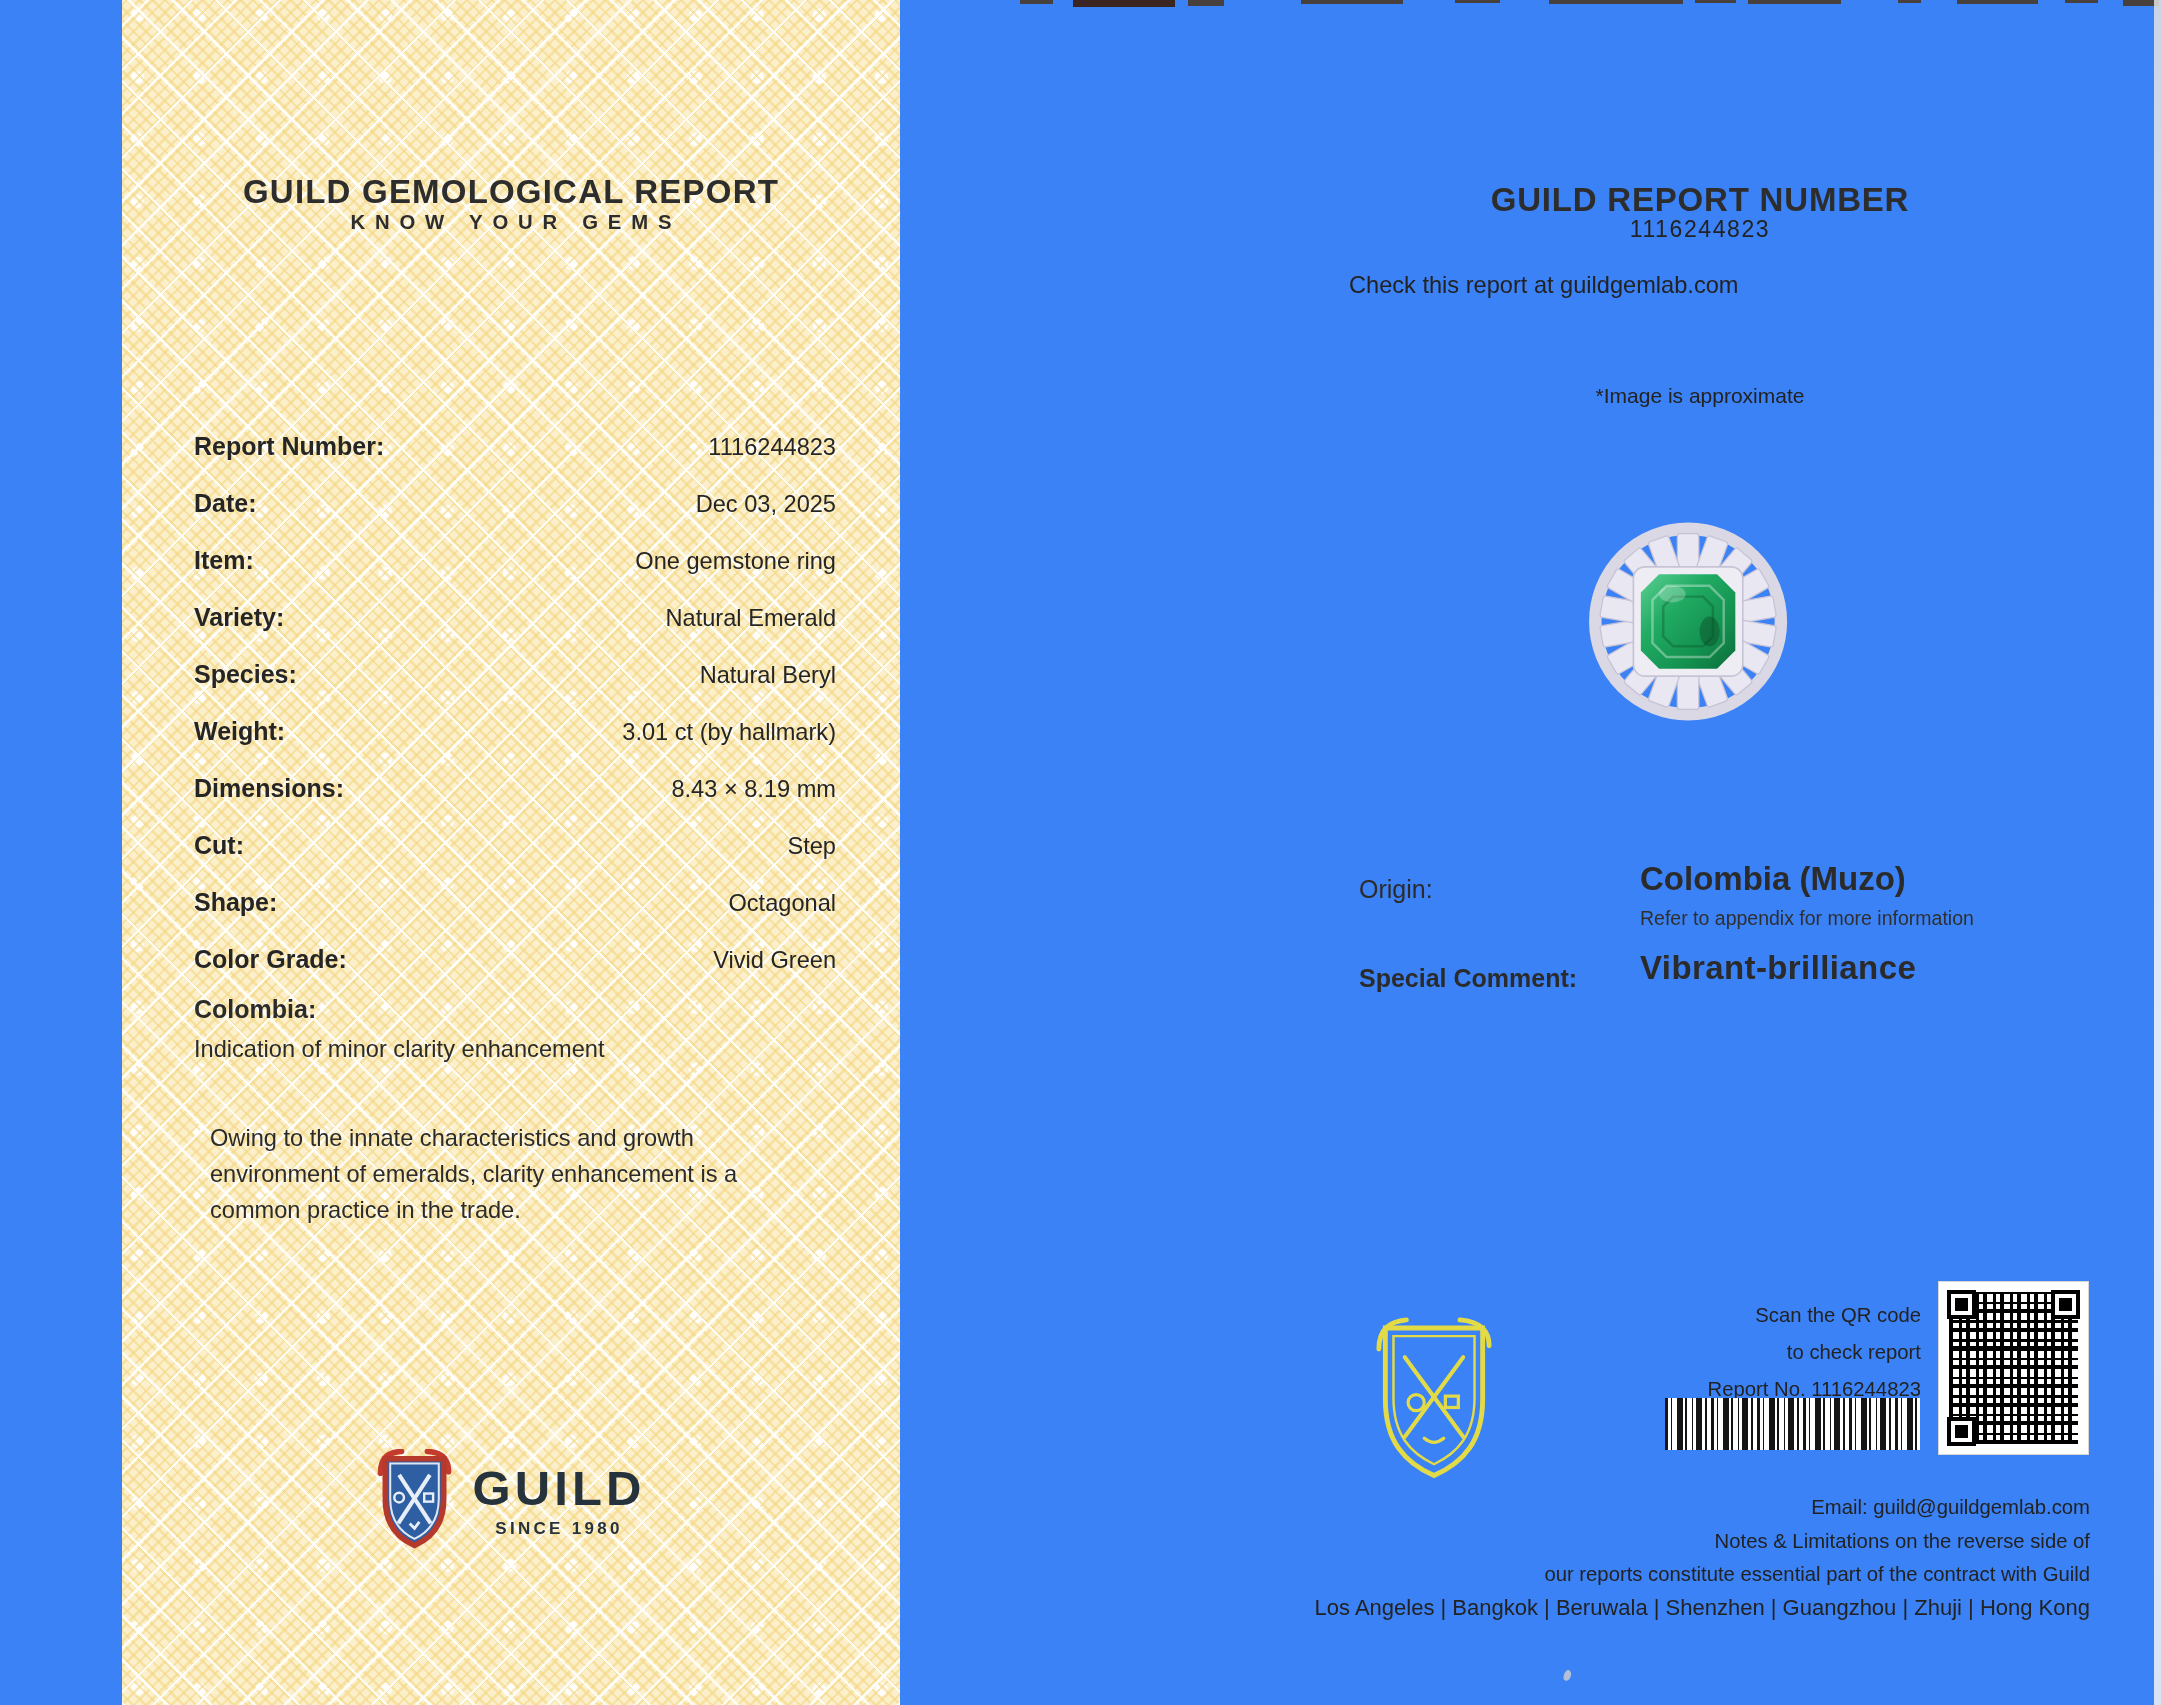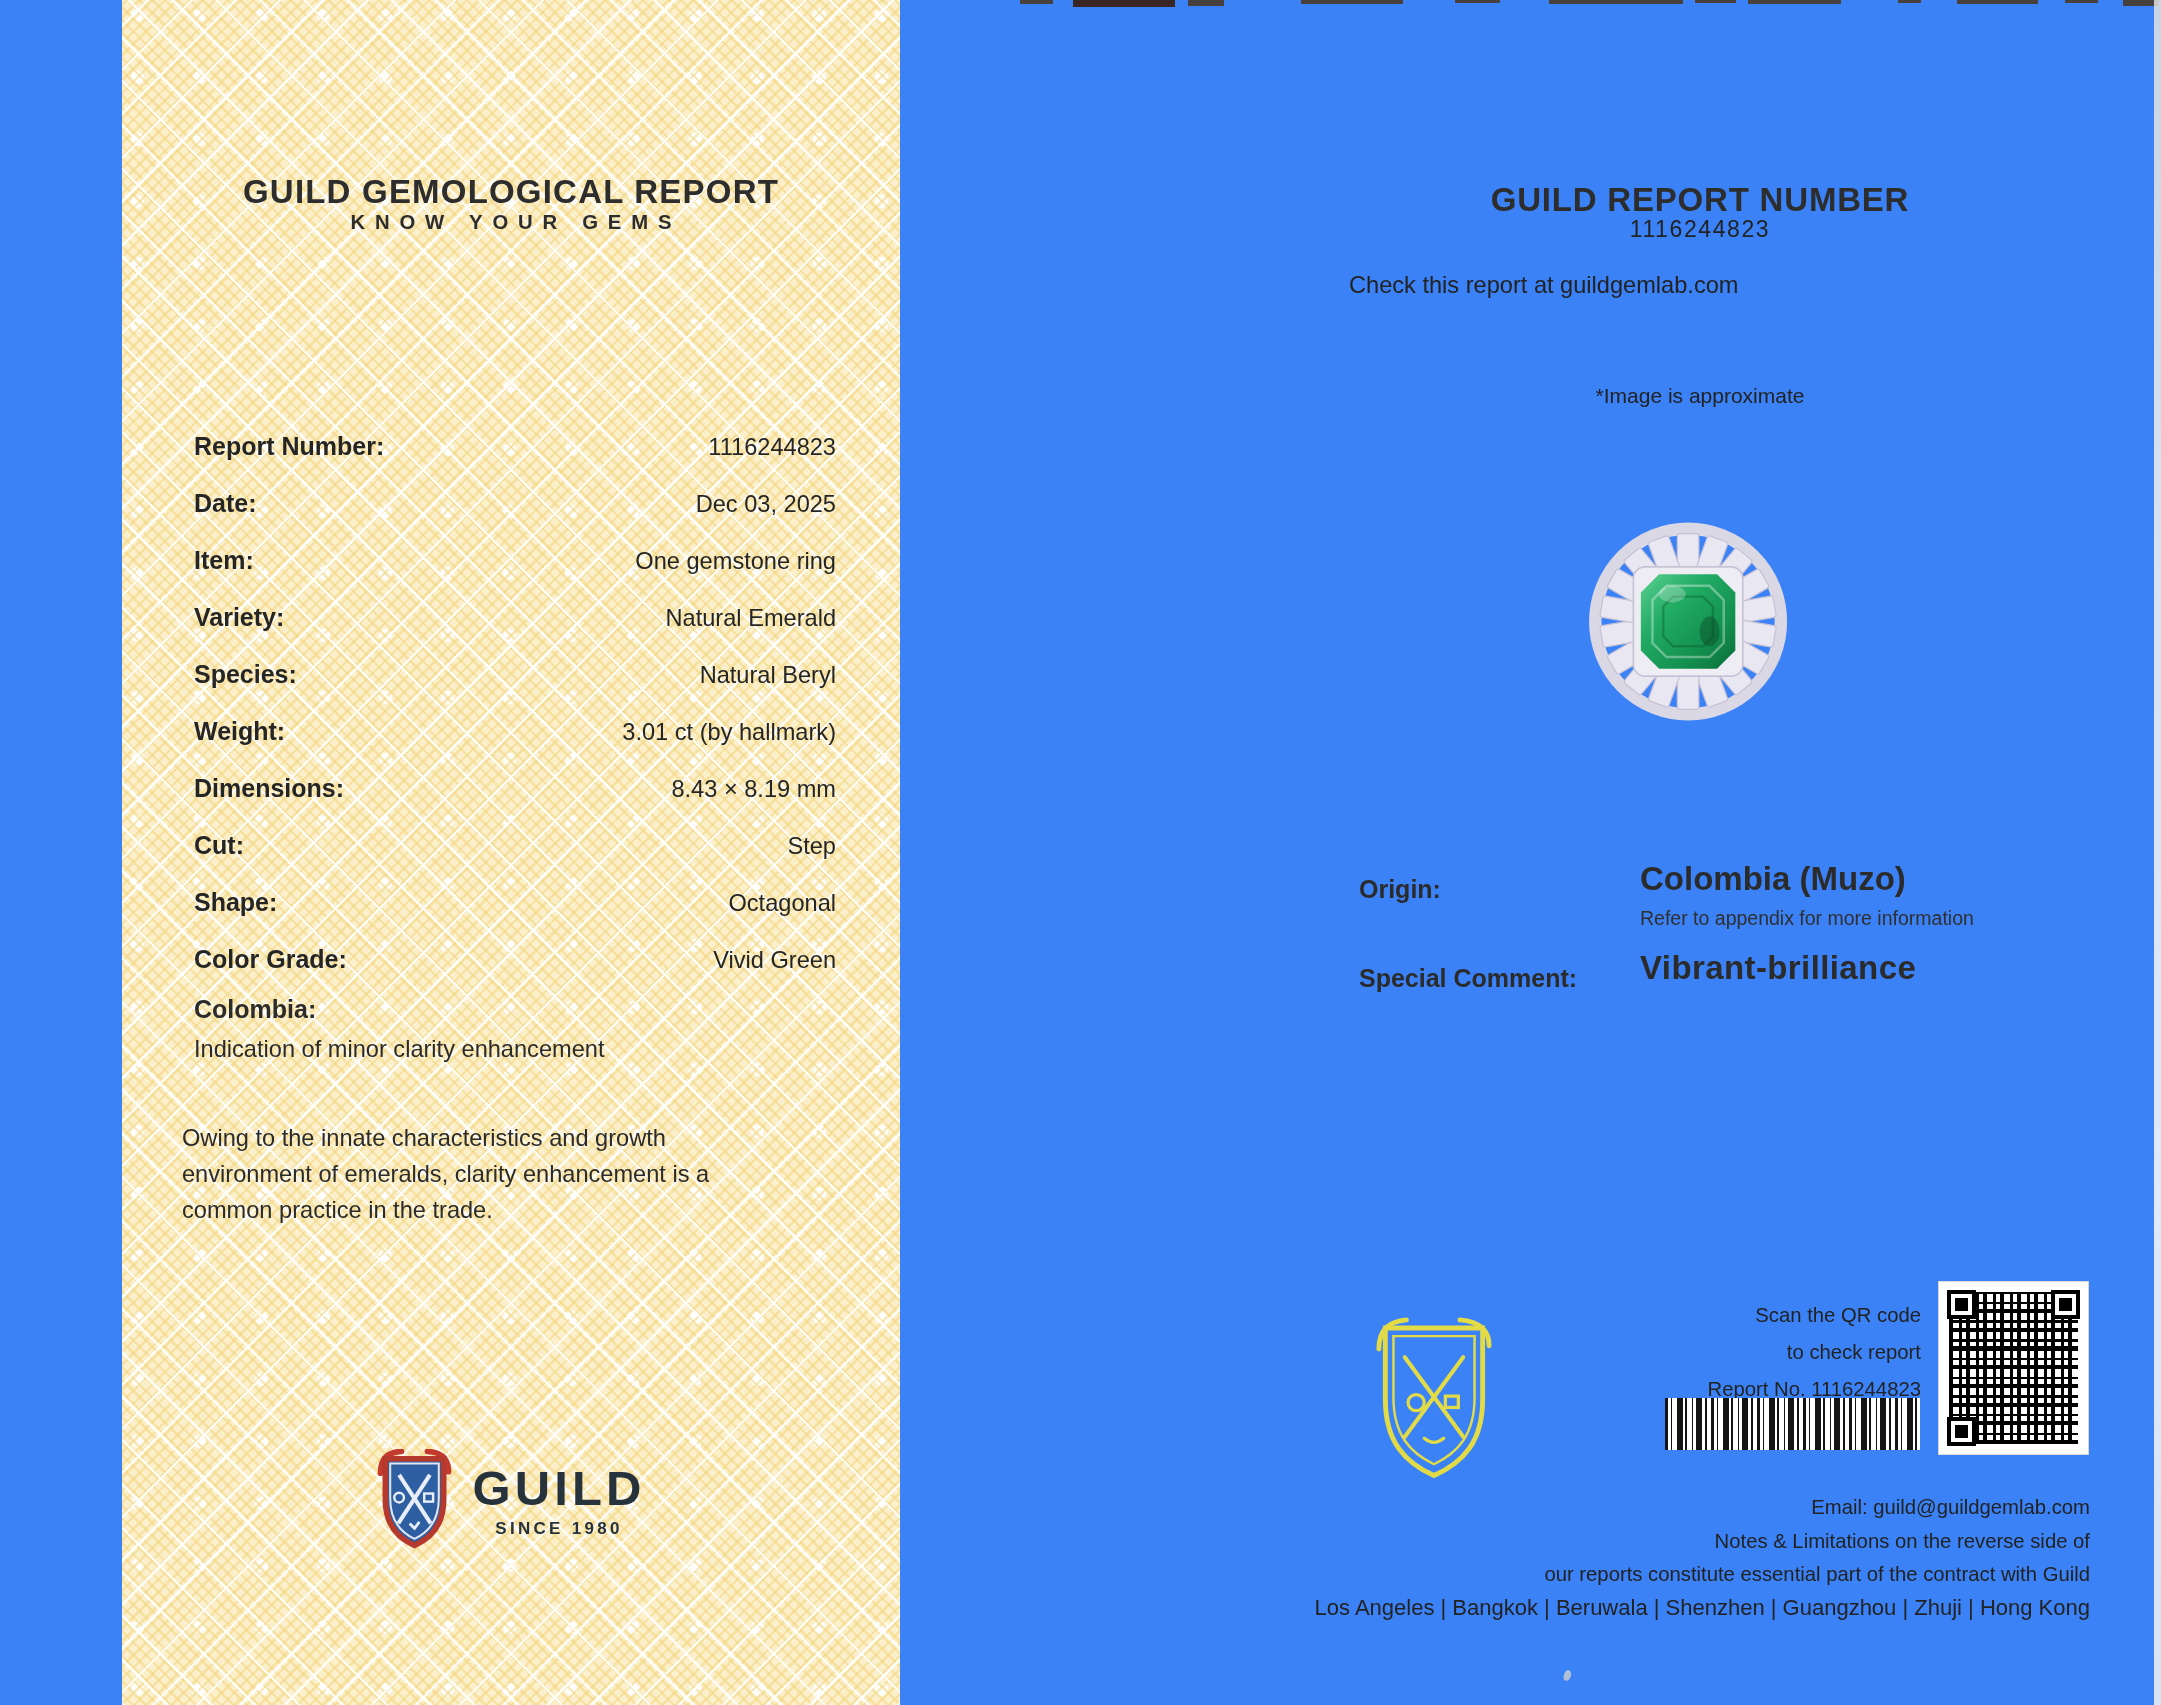--- a/index.html
+++ b/index.html
@@ -23,38 +23,38 @@
   .lp-title { position:absolute; top:151px; left:0; width:100%; text-align:center;
     font-size:33px; font-weight:700; letter-spacing:1.2px; color:#2d2d2d; }
   .lp-subtitle { position:absolute; top:211px; left:0; width:100%; text-align:center;
     font-size:20.3px; font-weight:600; letter-spacing:9.8px; text-indent:9.8px; color:#2d2d2d; }
   .lp-fields { position:absolute; top:432px; left:72px; width:642px; }
   .lp-row { display:flex; justify-content:space-between; align-items:baseline; height:57px; }
   .lp-row .lbl { font-weight:700; font-size:25px; color:#252525; }
   .lp-row .val { font-size:23.6px; color:#252525; }
   .lp-comment-label { position:absolute; top:995px; left:72px; font-size:25px; font-weight:700; }
   .lp-comment { position:absolute; top:1036px; left:72px; font-size:23.6px; }
-  .lp-note { position:absolute; top:1096px; left:60px; width:597px; font-size:23.6px; line-height:36px; }
+  .lp-note { position:absolute; top:1096px; left:88px; width:597px; font-size:23.6px; line-height:36px; }
   .lp-logo { position:absolute; top:1449px; left:0; width:100%;
     display:flex; justify-content:center; align-items:center; gap:21px; }
   .logo-word { font-size:49px; font-weight:700; letter-spacing:4.1px; color:#26323c; line-height:1; }
   .logo-tag  { font-size:17px; font-weight:700; letter-spacing:3.3px; color:#26323c; margin-top:5.7px; text-align:center; }
 
   
   .rp-title  { position:absolute; left:1349px; top:154px; width:702px; text-align:center;
     font-size:33px; font-weight:700; letter-spacing:0.8px; color:#2d2d2d; }
   .rp-number { position:absolute; left:1349px; top:216px; width:702px; text-align:center;
     font-size:23px; letter-spacing:1.6px; color:#222; }
   .rp-check  { position:absolute; left:1349px; top:272px; width:702px; text-align:left;
     font-size:23.6px; color:#222; }
   .rp-imgnote{ position:absolute; left:1349px; top:384px; width:702px; text-align:center;
     font-size:21px; color:#222; }
   .ring { position:absolute; left:1587px; top:515px; width:203px; height:208px; }
 
-  .rp-origin-label  { position:absolute; left:1359px; top:875px; font-size:25px; font-weight:700; }
+  .rp-origin-label  { position:absolute; left:1359px; top:875px; font-size:25px; font-weight:400; }
   .rp-origin-value  { position:absolute; left:1640px; top:860px; font-size:33px; font-weight:700; }
   .rp-origin-sub    { position:absolute; left:1640px; top:907px; font-size:19.5px; color:#2f2f2f; }
   .rp-special-label { position:absolute; left:1359px; top:964px; font-size:25px; font-weight:700; }
   .rp-special-value { position:absolute; left:1640px; top:949px; font-size:33px; font-weight:700; letter-spacing:0.4px; }
 
   .watermark { position:absolute; left:1374px; top:1315px; width:120px; height:172px; opacity:0.95; }
 
   .qr-caption { position:absolute; left:1610px; top:1297px; width:311px; text-align:right;
     font-size:20.3px; line-height:37px; color:#222; }
   .barcode { position:absolute; left:1665px; top:1398px; width:255px; height:52px;

